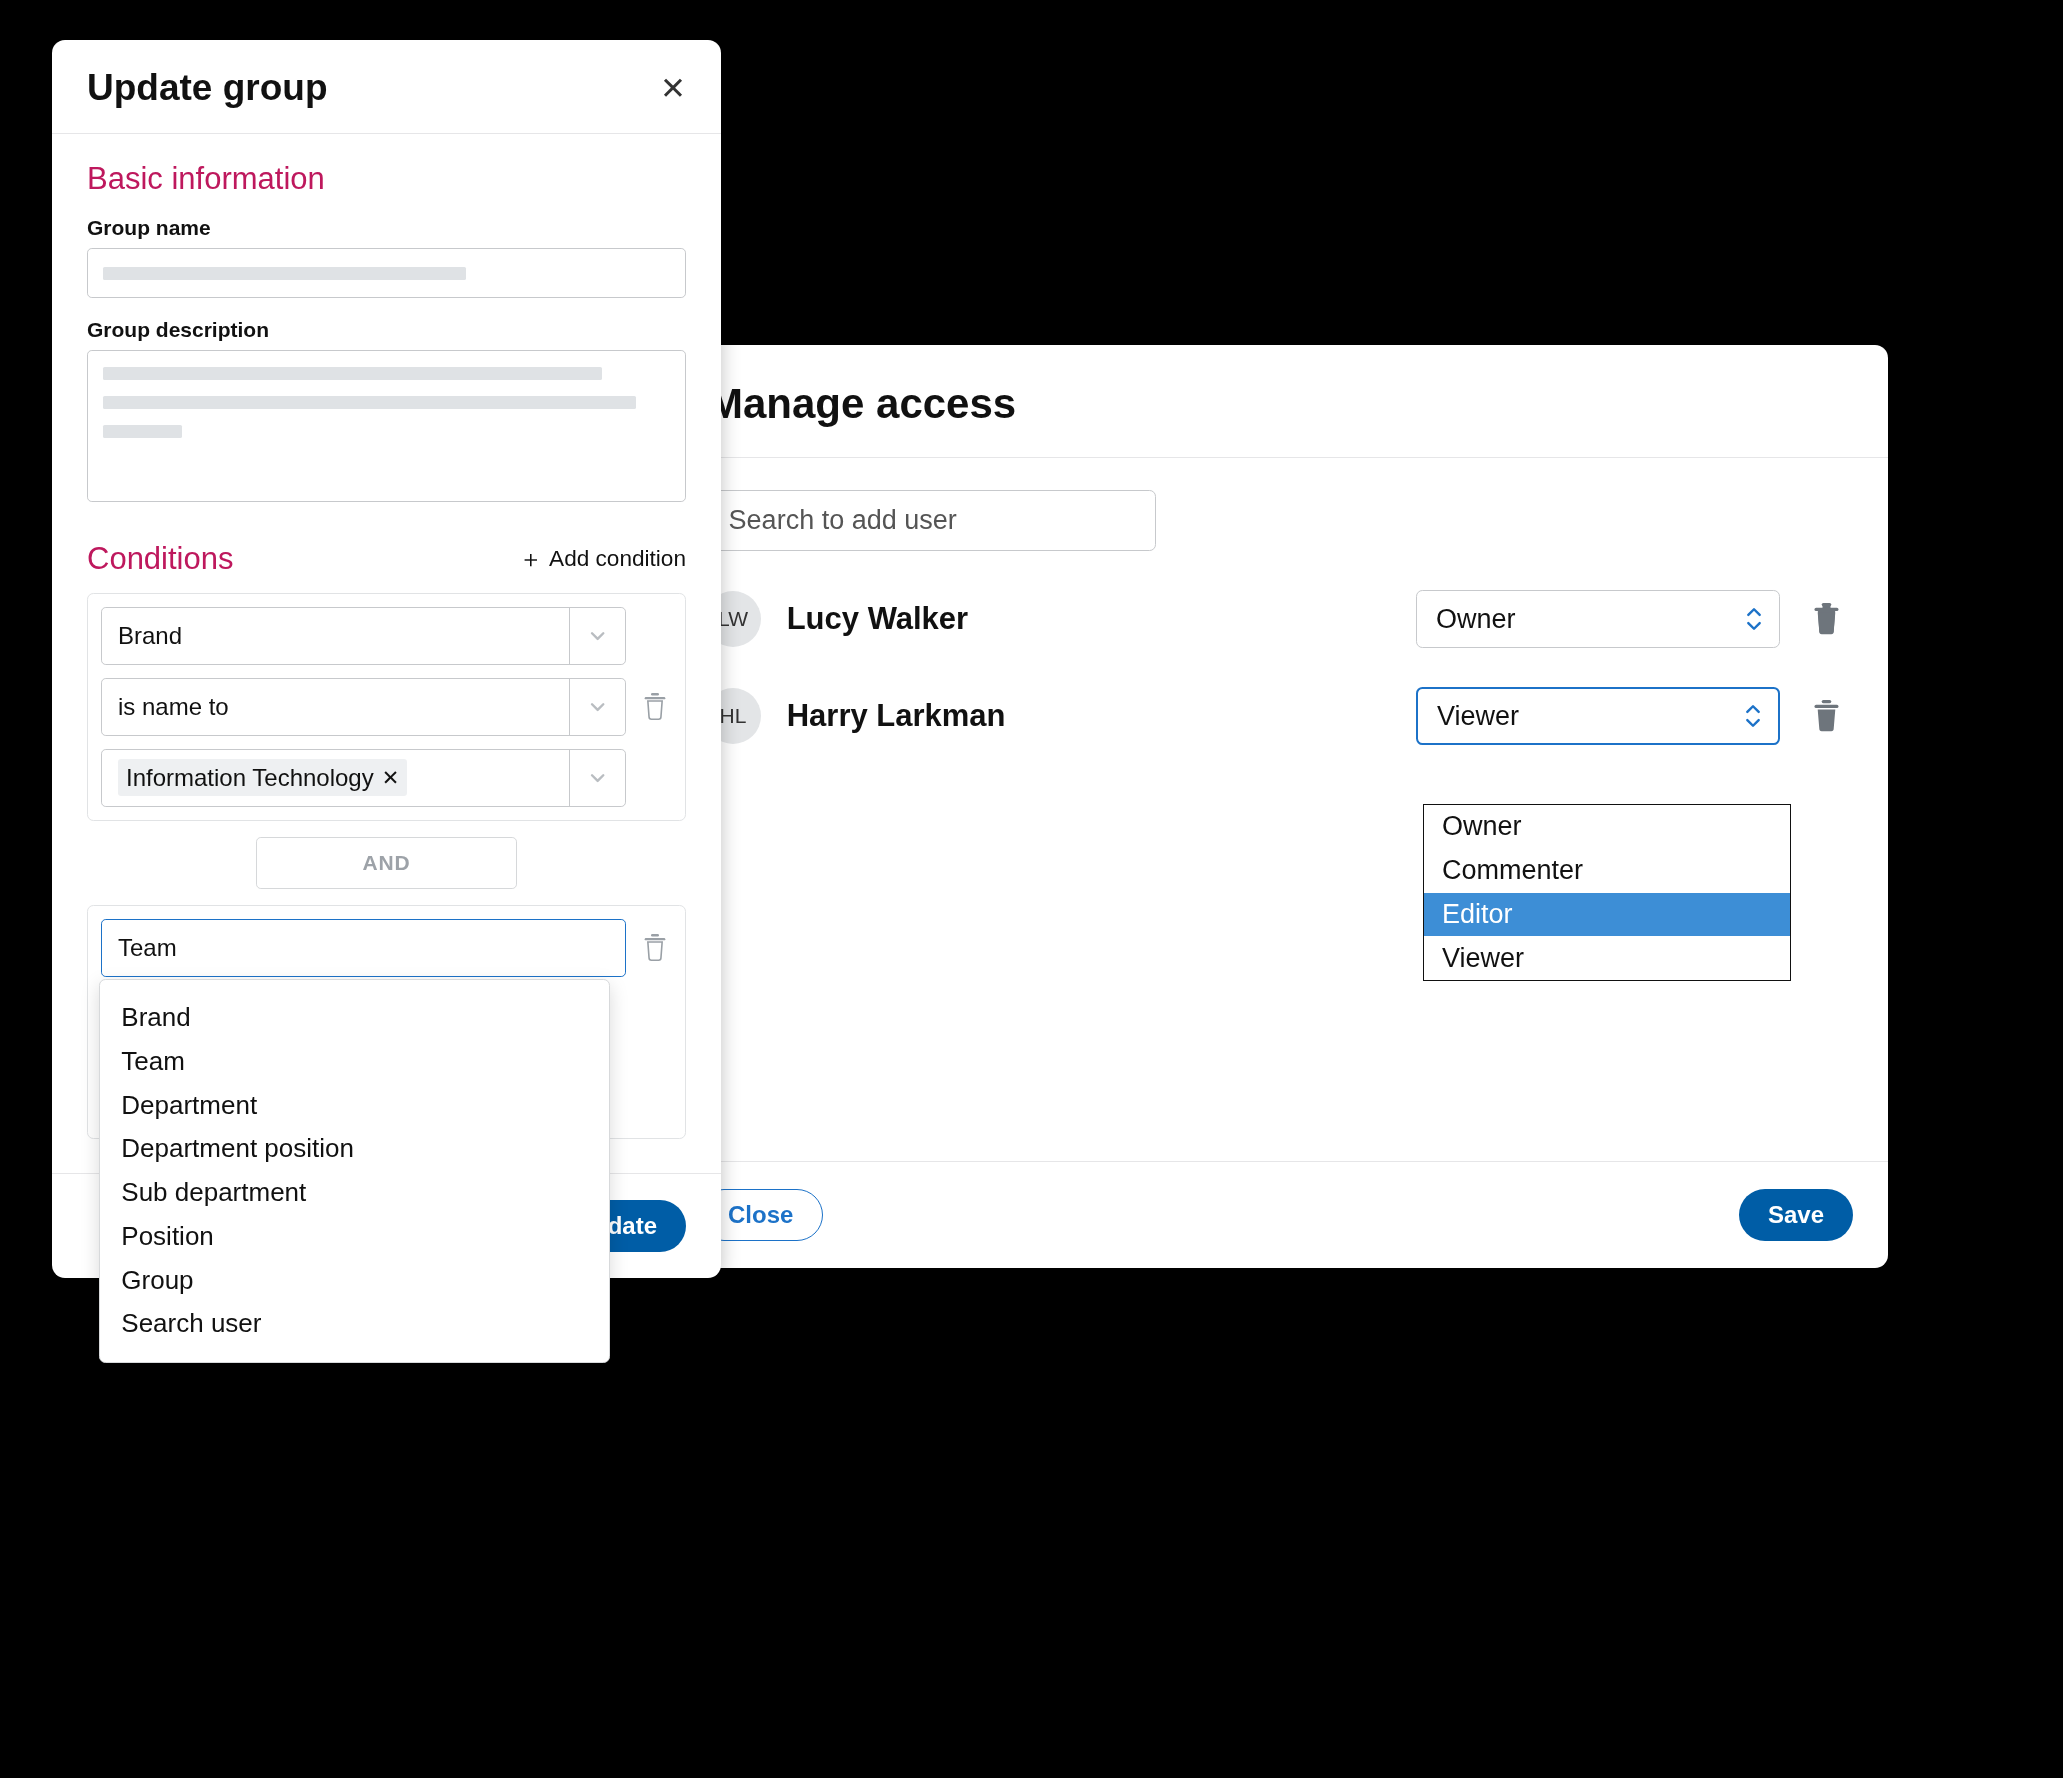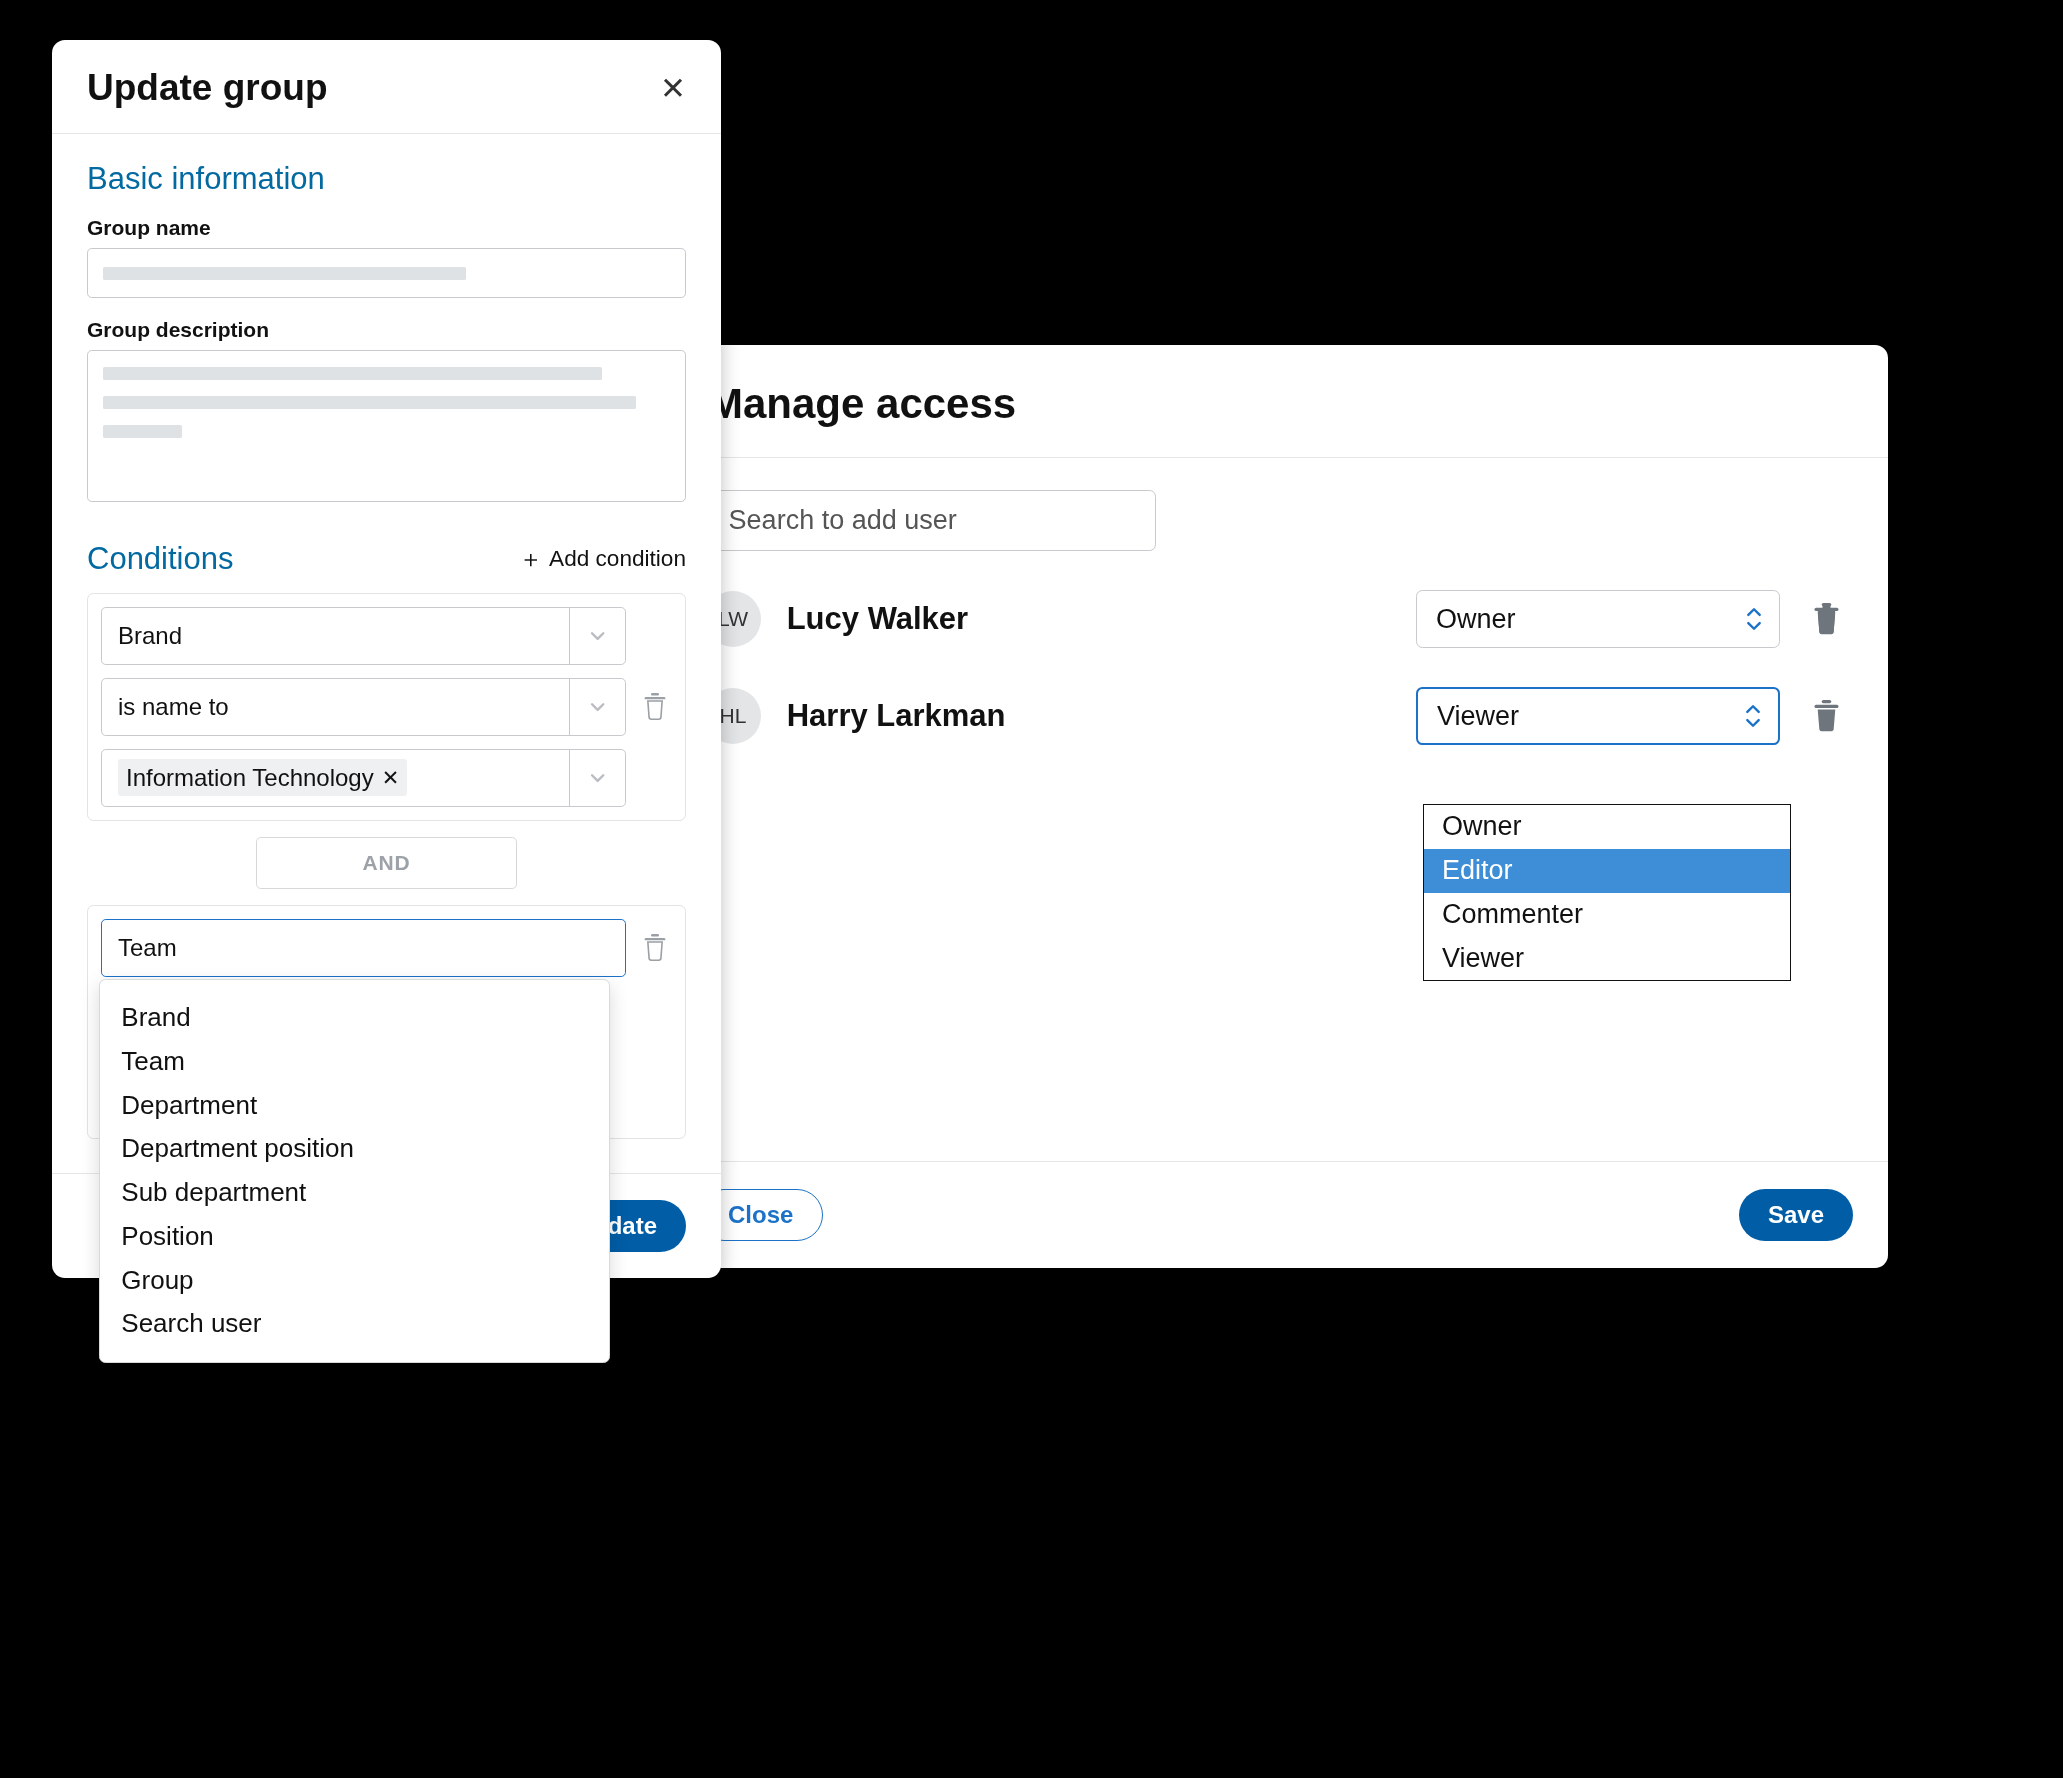--- a/index.html
+++ b/index.html
@@ -161,21 +161,21 @@
     cursor: pointer;
     line-height: 1;
   }
 
   .group-body {
     padding: 27px 35px 34px 35px;
   }
   .section-h {
     font-size: 31px;
     font-weight: 400;
-    color: #0369a1;
+    color: #be185d;
     margin-bottom: 19.3px;
   }
   .field-label {
     font-size: 21px;
     font-weight: 700;
     color: #111;
     margin-bottom: 8px;
     margin-top: 19.3px;
   }
   .text-input {
@@ -407,22 +407,22 @@
             <path d="M7 12h22l-2 24c0 2-1 3-3 3H12c-2 0-3-1-3-3z" fill="#6e757c"></path>
           </svg>
       </div>
     </div>
 
     <div style="height:371px"></div>
   </div>
 
   <div class="role-dropdown">
     <div class="role-option">Owner</div>
+    <div class="role-option">Commenter</div>
     <div class="role-option selected">Editor</div>
-    <div class="role-option">Commenter</div>
     <div class="role-option">Viewer</div>
   </div>
 
   <div class="manage-footer">
     <div class="btn outline">Close</div>
     <div class="btn solid">Save</div>
   </div>
 </div>
 
 <div class="group-card">

